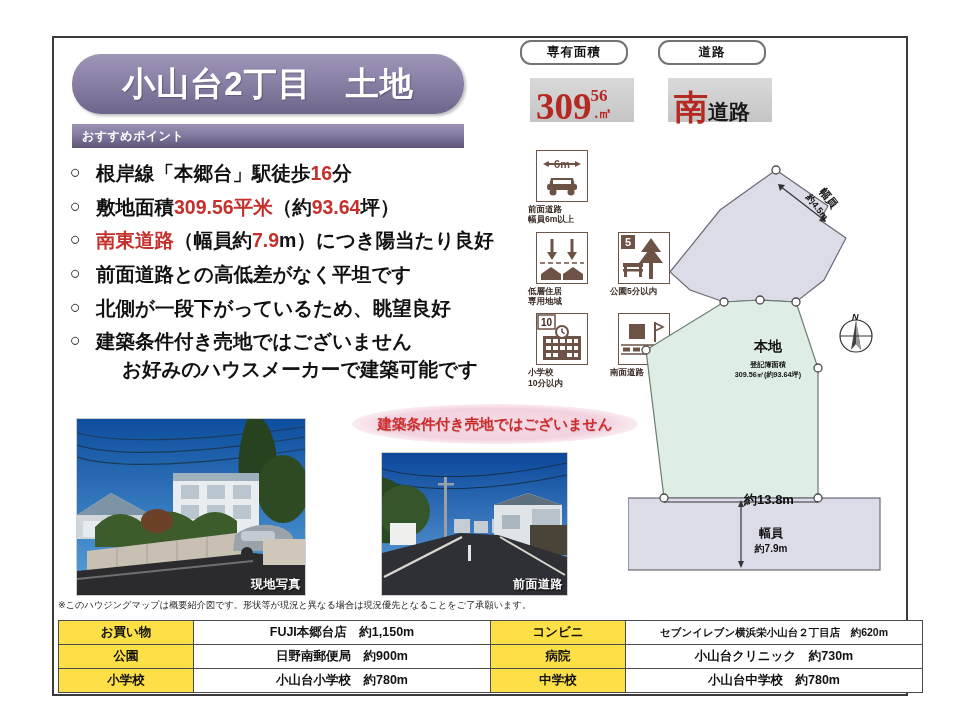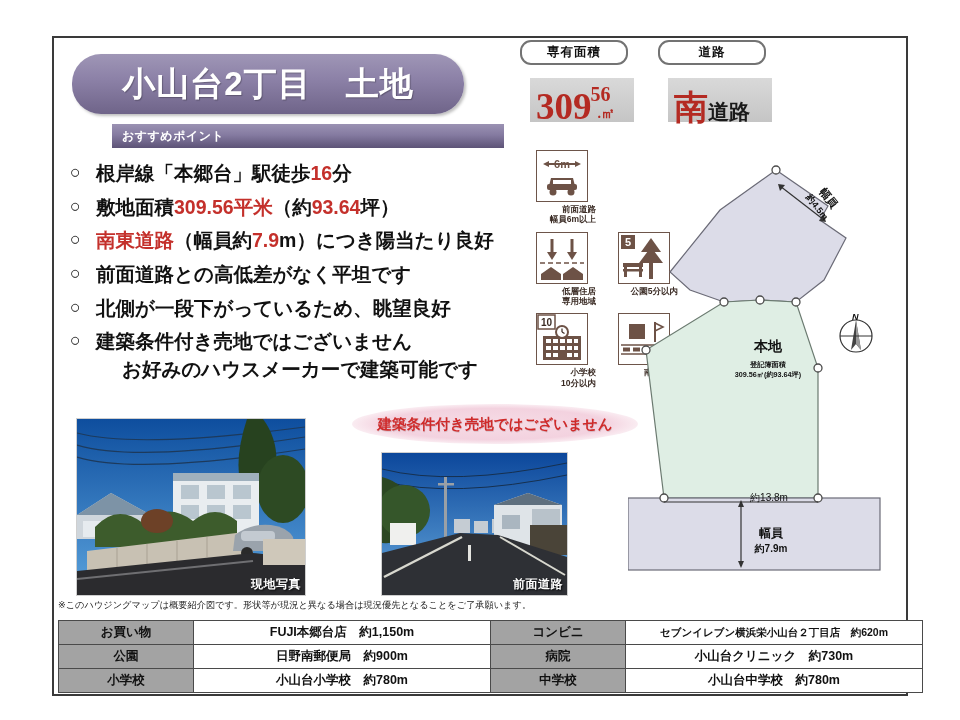--- a/index.html
+++ b/index.html
@@ -25,21 +25,21 @@
   }
   .title-bar .t{
     color:#fff;font-size:33px;font-weight:700;letter-spacing:1px;
     white-space:nowrap;text-shadow:1px 1px 1px rgba(0,0,0,.25);
   }
 
   
   .osusume{
     position:absolute;left:72px;top:124px;width:392px;height:24px;
     background:linear-gradient(180deg,#9b92b3 0%,#857ba1 45%,#5d5377 100%);
-    display:flex;align-items:center;margin-left:40px;
+    display:flex;align-items:center;
   }
   .osusume .t{color:#fff;font-size:12px;font-weight:700;padding-left:10px;letter-spacing:.5px;}
 
   
   .bullets{position:absolute;left:70px;top:160px;width:470px;}
   .bullet{display:flex;align-items:flex-start;margin-bottom:6px;font-size:19.5px;font-weight:700;line-height:1.42;}
   .bullet .mark{width:26px;flex:0 0 26px;font-size:18px;font-weight:400;}
   .bullet .txt{flex:1;white-space:nowrap;}
   .bullet .sub{display:block;padding-left:26px;white-space:nowrap;}
   .red{color:#c4302b;}
@@ -55,29 +55,29 @@
   .pill .t{font-size:12.5px;font-weight:700;color:#111;letter-spacing:1px;}
   .val-box{
     position:relative;margin-top:7px;width:116px;height:52px;
   }
   .val-shadow{
     position:absolute;left:10px;top:6px;width:104px;height:44px;
     background:linear-gradient(180deg,#d9d9d9,#c5c5c5);
   }
   .val-inner{position:absolute;left:16px;top:0;width:116px;height:52px;display:flex;align-items:flex-end;}
   .big-num{font-family:"Liberation Serif","DejaVu Serif",serif;font-size:37px;font-weight:700;color:#b42a22;line-height:.95;}
-  .sup-num{font-family:"Liberation Serif","DejaVu Serif",serif;font-size:20px;font-weight:700;color:#b42a22;position:relative;top:-18px;left:-1px;}
+  .sup-num{font-family:"Liberation Serif","DejaVu Serif",serif;font-size:17px;font-weight:700;color:#b42a22;position:relative;top:-18px;left:-1px;}
   .unit{font-family:"Liberation Serif","DejaVu Serif",serif;font-size:14px;font-weight:700;color:#b42a22;position:relative;top:-1px;left:-14px;}
   .road-kanji{font-size:34px;font-weight:700;color:#b42a22;line-height:1;}
   .road-suffix{font-size:21px;font-weight:700;color:#1a1a1a;line-height:1;position:relative;top:-2px;}
 
   
   .icons{position:absolute;left:528px;top:150px;width:160px;}
   .icon-row{display:flex;gap:14px;margin-bottom:7px;}
-  .icon-cell{width:68px;text-align:right;}
+  .icon-cell{width:68px;text-align:left;}
   .icon-box{
     width:50px;height:50px;border:1.5px solid #6d554a;margin:0 auto;
     background:#fff;position:relative;overflow:hidden;
   }
   .icon-cap{font-size:8.5px;line-height:1.22;color:#3a2b24;font-weight:700;margin-top:2px;}
 
   
   .pink-banner{
     position:absolute;left:352px;top:404px;width:286px;height:40px;
     border-radius:50%/50%;
@@ -106,30 +106,30 @@
 
   
   .facilities{
     position:absolute;left:58px;top:620px;width:844px;
     border-collapse:collapse;table-layout:fixed;
   }
   .facilities td{
     border:1px solid #4a4a4a;height:23px;font-size:12.5px;font-weight:700;
     text-align:center;padding:0 2px;overflow:hidden;white-space:nowrap;
   }
-  .facilities td.hd{background:#a3a3a3;width:130px;}
+  .facilities td.hd{background:#fde047;width:130px;}
   .facilities td.vl{background:#fff;width:292px;}
   .facilities td.small{font-size:10.5px;}
 
   
   .map{position:absolute;left:628px;top:150px;width:276px;height:440px;}
   .map-label{position:absolute;text-align:center;}
   .ml-honchi{left:100px;top:188px;width:80px;font-size:14px;font-weight:700;color:#111;}
   .ml-toki{left:72px;top:210px;width:136px;font-size:7.2px;font-weight:700;color:#111;line-height:1.35;}
-  .ml-138{left:96px;top:341px;width:90px;font-size:10px;font-weight:400;color:#111;}
+  .ml-138{left:96px;top:341px;width:90px;font-size:13px;font-weight:700;color:#111;}
   .ml-fukuin{left:108px;top:375px;width:70px;font-size:12px;font-weight:700;color:#111;}
   .ml-79{left:108px;top:392px;width:70px;font-size:10px;font-weight:700;color:#111;}
   .ml-fukuin45{
     position:absolute;left:160px;top:38px;width:70px;transform:rotate(52deg);
     font-size:11px;font-weight:700;color:#111;text-align:center;
   }
   .ml-45{font-size:9px;}
   .ml-n{position:absolute;left:224px;top:162px;font-size:9px;font-weight:700;font-style:italic;color:#111;}
 </style>
 </head>

